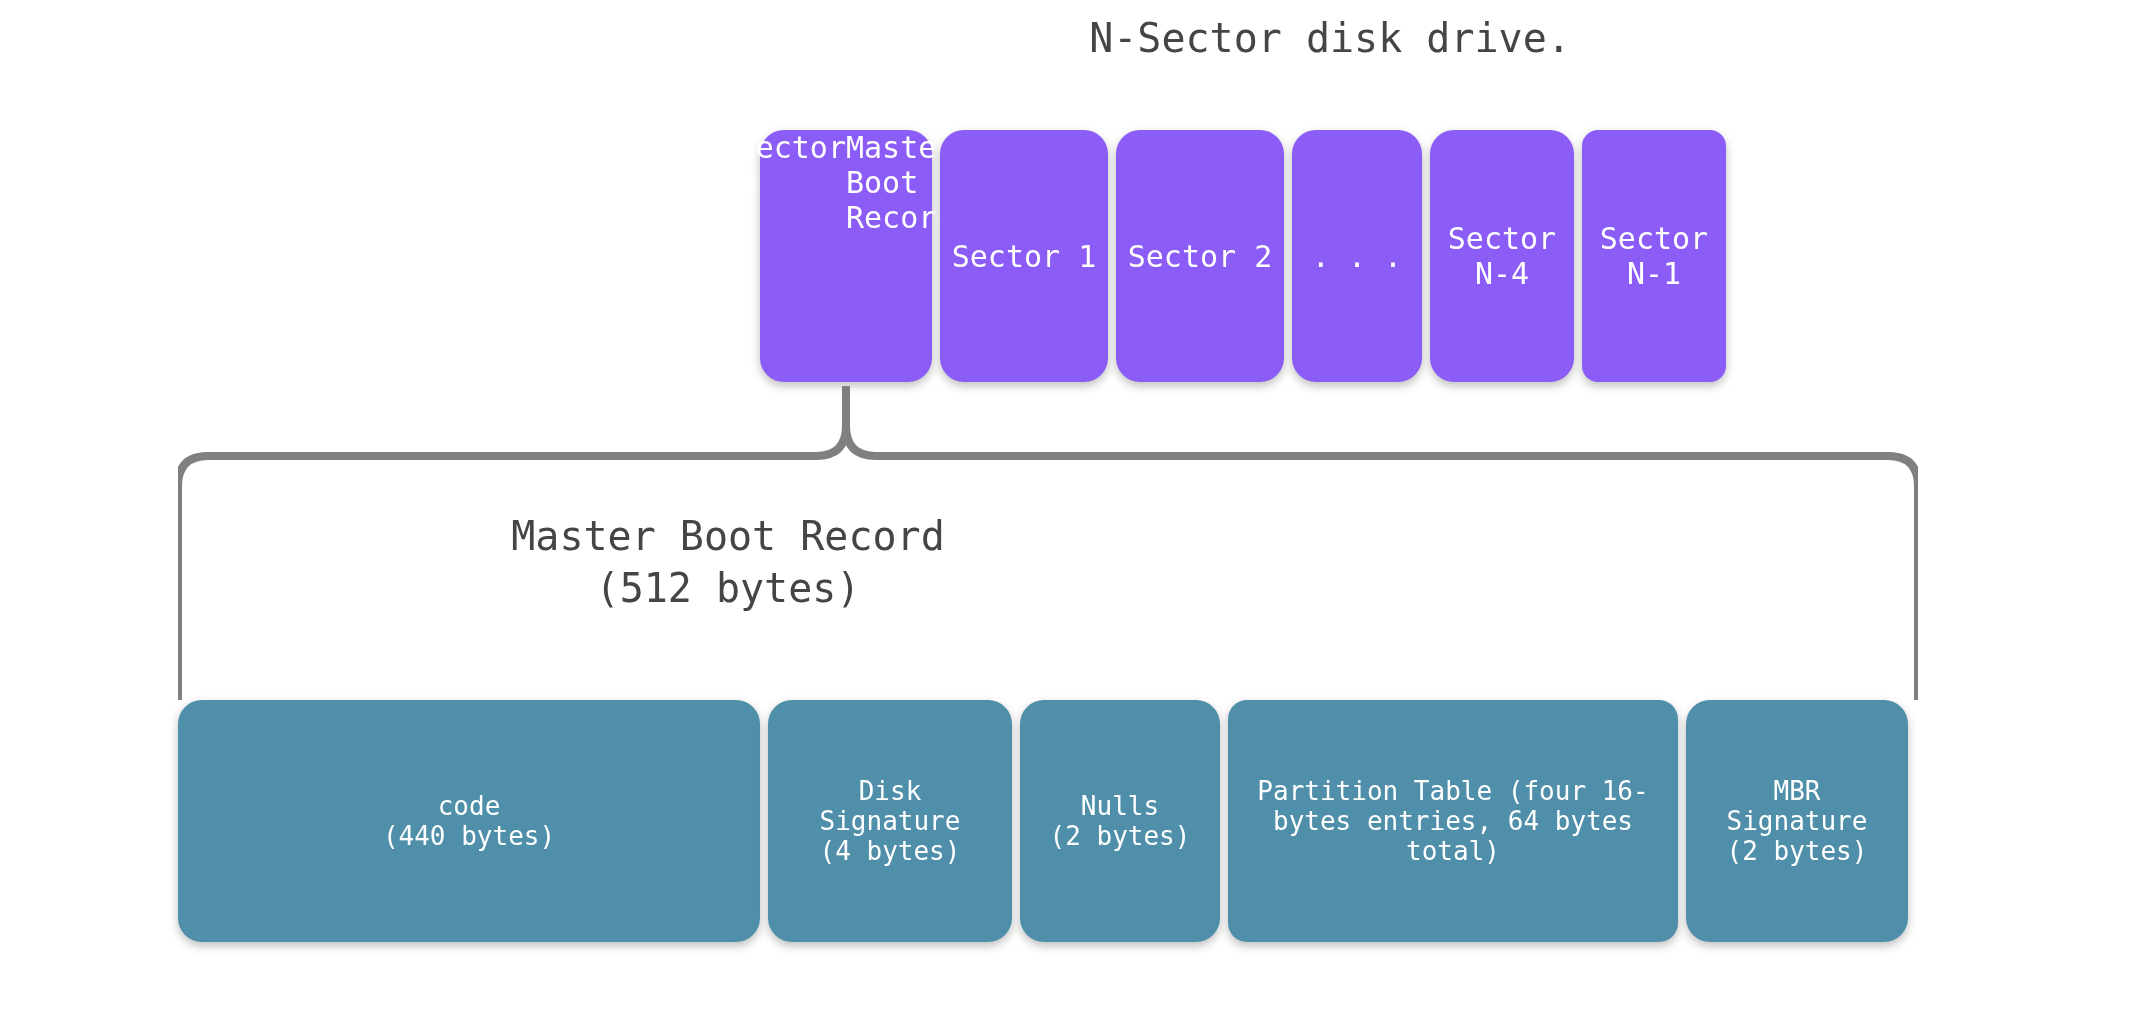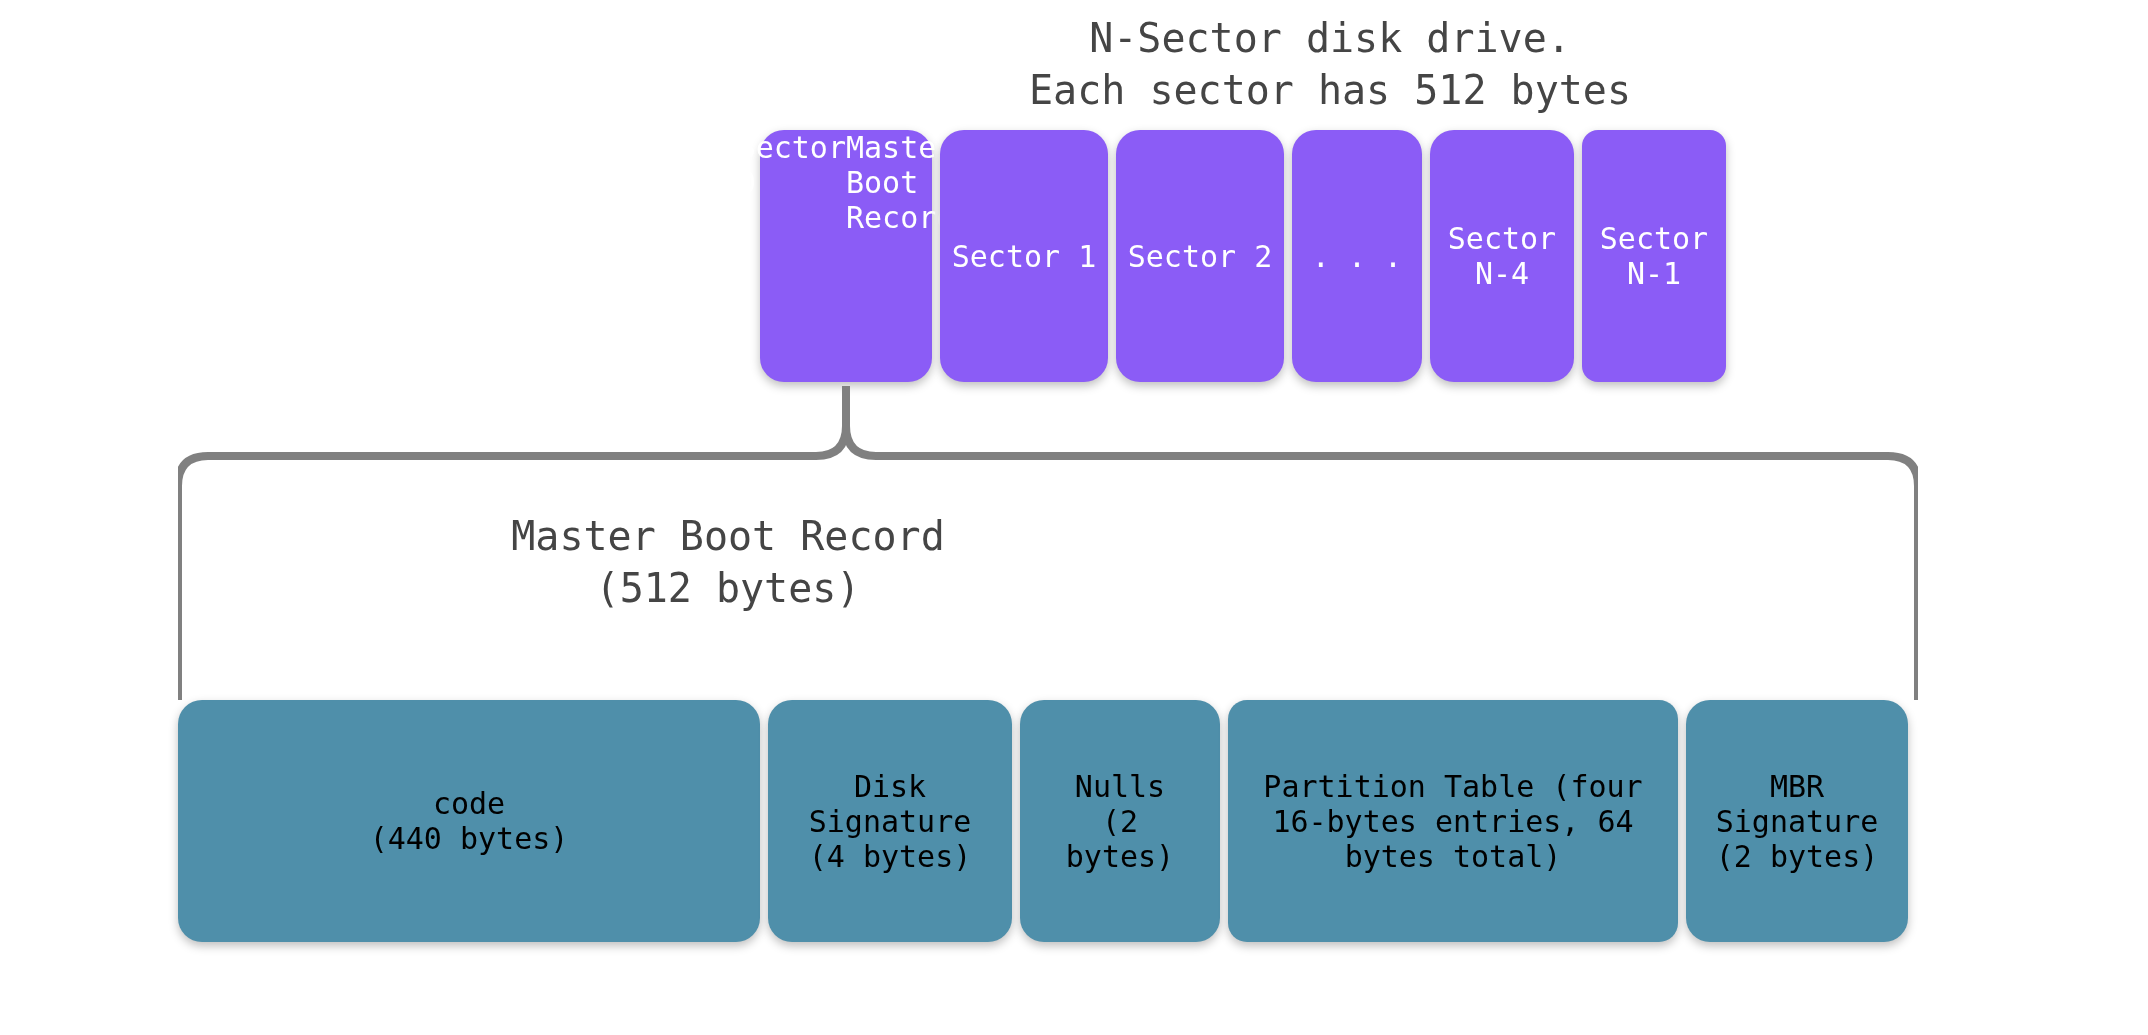--- a/index.html
+++ b/index.html
@@ -83,24 +83,24 @@
 
   .mbr-row {
     position: absolute;
     left: 178px;
     top: 700px;
     display: flex;
     gap: 8px;
   }
   .mbr-part {
     background: #4f8faa;
-    color: #000000;
+    color: #ffffff;
     border-radius: 24px;
     box-shadow: 0 4px 10px rgba(0,0,0,0.25);
-    font-size: 30px;
+    font-size: 26px;
     text-align: center;
     display: flex;
     flex-direction: column;
     justify-content: center;
     align-items: center;
     height: 242px;
     padding: 0 28px;
     box-sizing: border-box;
   }
 
@@ -110,21 +110,20 @@
   .mbr-row .m3 { width: 450px; border-radius: 19px; }
   .mbr-row .m4 { width: 222px; }
 </style>
 </head>
 <body>
 
 <div class="canvas">
 
   <div class="title sectors-title">
     <span>N-Sector disk drive.</span><br>
-    <span>Each sector has 512 bytes</span>
   </div>
 
   <div class="sectors-row">
     <div class="sector first s0">
       <div>Sector 0</div>
       <div class="spacer"></div>
       <div style="max-width:120px">Master Boot Record</div>
     </div>
     <div class="sector s1">
       <div>Sector 1</div>

